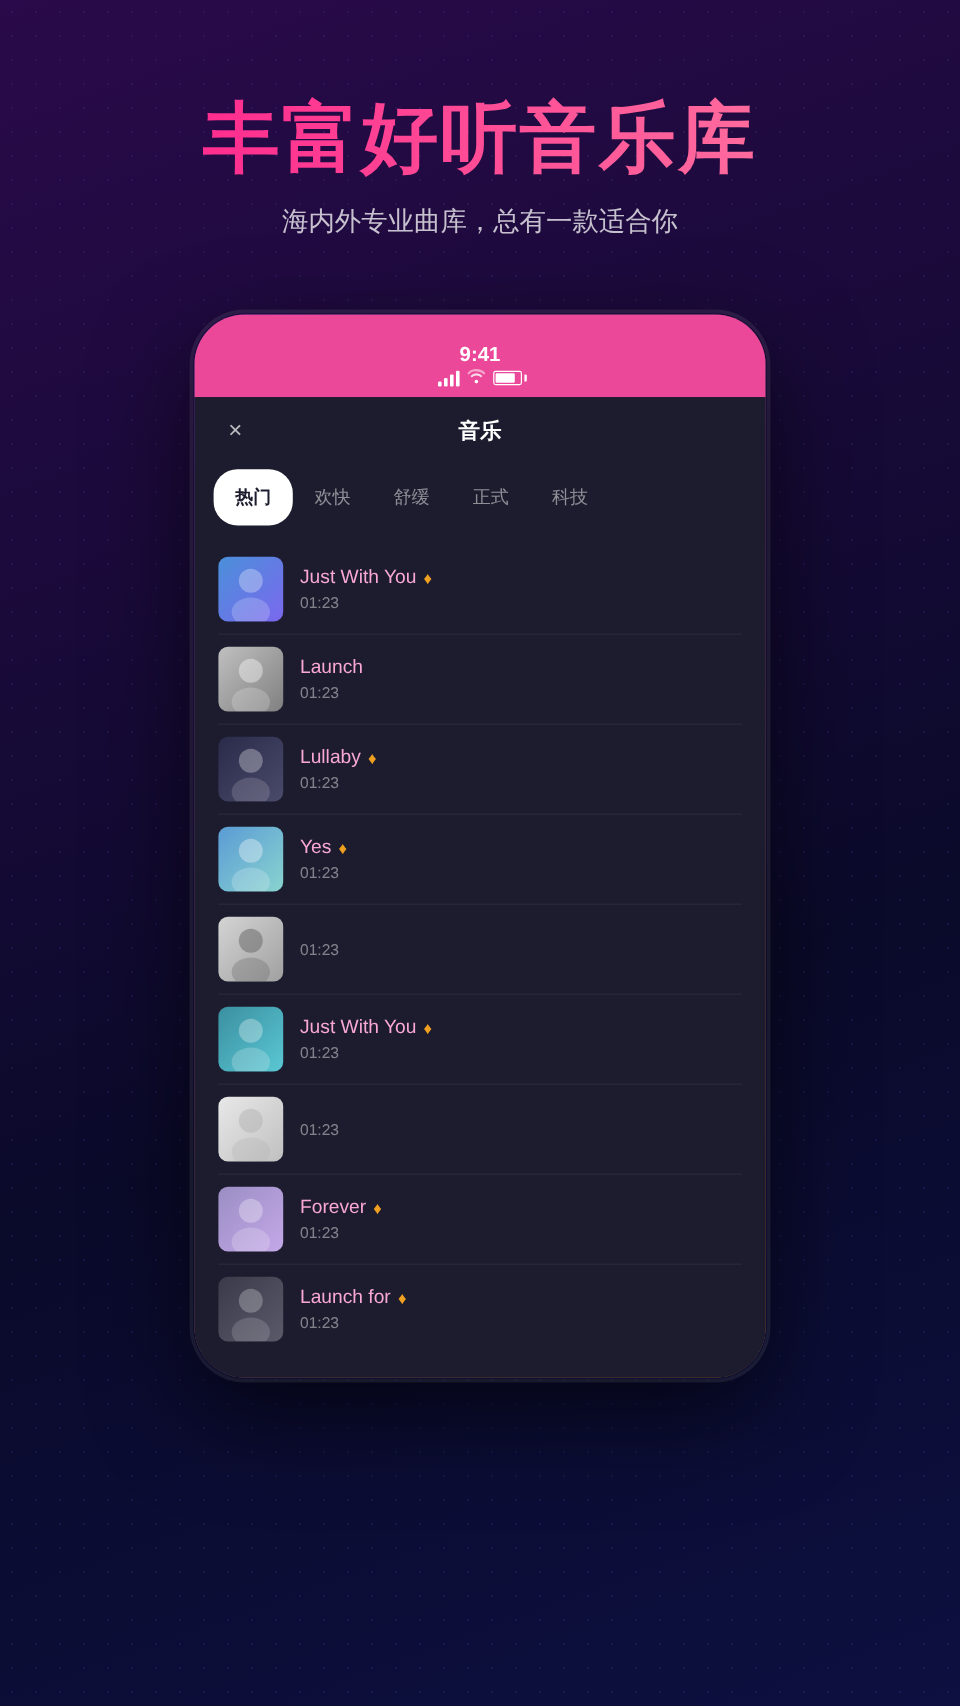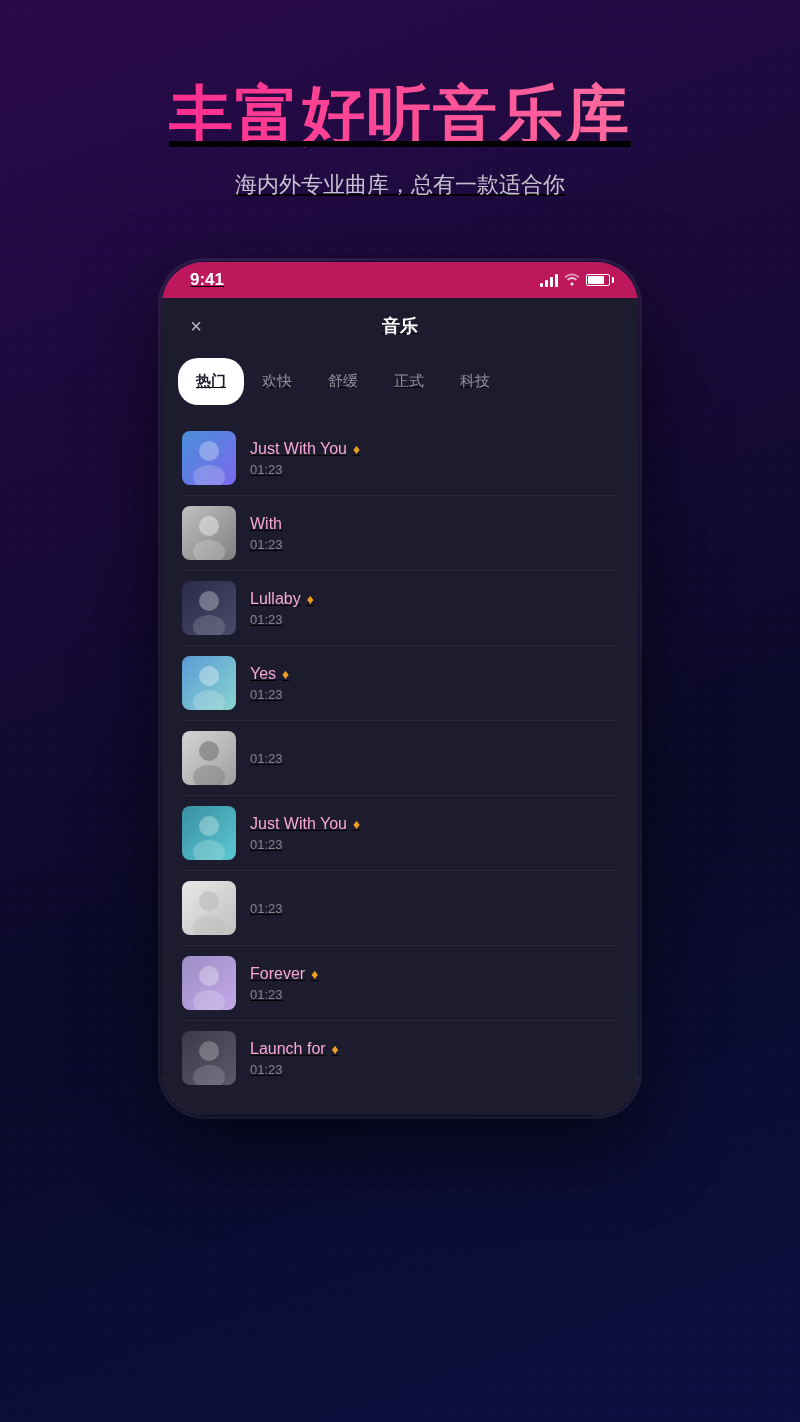--- a/index.html
+++ b/index.html
@@ -22,21 +22,20 @@
       pointer-events: none;
     }
 
     .page-wrapper {
       position: relative;
       z-index: 1;
       display: flex;
       flex-direction: column;
       align-items: center;
       padding-top: 80px;
-      text-decoration: underline;
     }
 
     .hero-title {
       font-size: 64px;
       font-weight: 900;
       background: linear-gradient(90deg, #ff2d8f, #ff6b9d);
       -webkit-background-clip: text;
       -webkit-text-fill-color: transparent;
       background-clip: text;
       text-align: center;
@@ -75,22 +74,23 @@
       border-radius: 46px;
       background: linear-gradient(135deg, #a040ff, #ff8c00);
       z-index: -1;
     }
 
     
     .status-bar {
       display: flex;
       justify-content: space-between;
       align-items: center;
-      padding: 8px 28px 8px;
-      background: #be185d;
+      padding: 24px 28px 8px;
+      background: #ec4899;
+      flex-direction: column;
     }
 
     .status-time {
       font-size: 17px;
       font-weight: 600;
       color: #fff;
     }
 
     .status-icons {
       display: flex;
@@ -338,21 +338,21 @@
 
         <div class="song-item">
           <div class="song-cover cover-2">
             <svg viewBox="0 0 54 54" width="54" height="54">
               <circle cx="27" cy="20" r="10" fill="rgba(255,255,255,0.4)"></circle>
               <ellipse cx="27" cy="46" rx="16" ry="12" fill="rgba(255,255,255,0.2)"></ellipse>
             </svg>
           </div>
           <div class="song-info">
             <div class="song-name-row">
-              <span class="song-name">With</span>
+              <span class="song-name">Launch</span>
             </div>
             <div class="song-duration">01:23</div>
           </div>
         </div>
         <div class="song-divider"></div>
 
         <div class="song-item">
           <div class="song-cover cover-3">
             <svg viewBox="0 0 54 54" width="54" height="54">
               <circle cx="27" cy="20" r="10" fill="rgba(255,255,255,0.3)"></circle>

